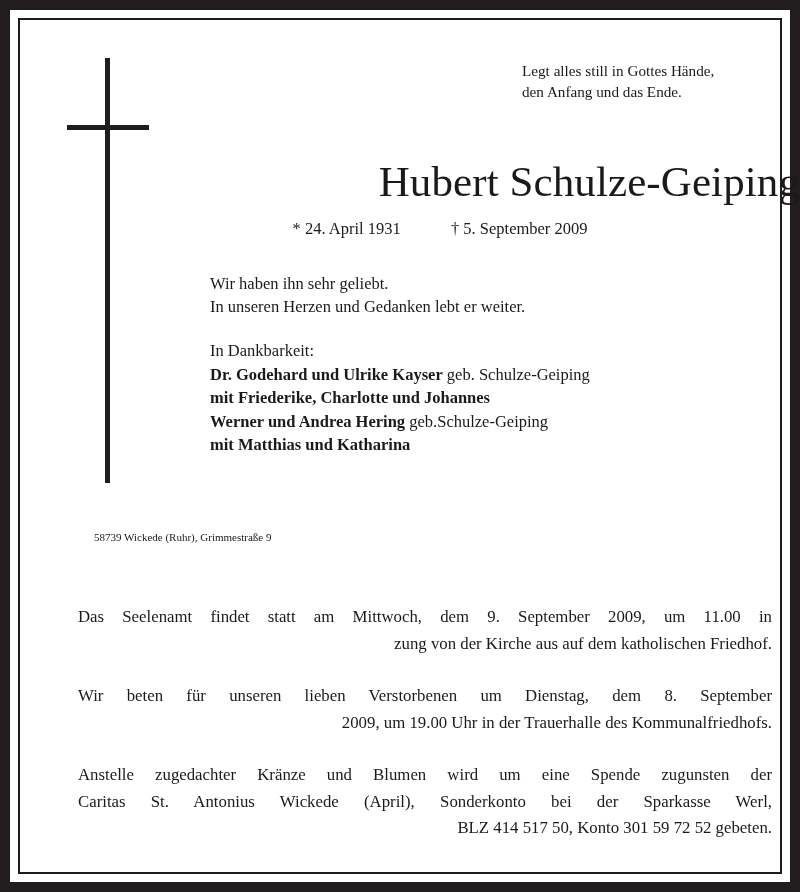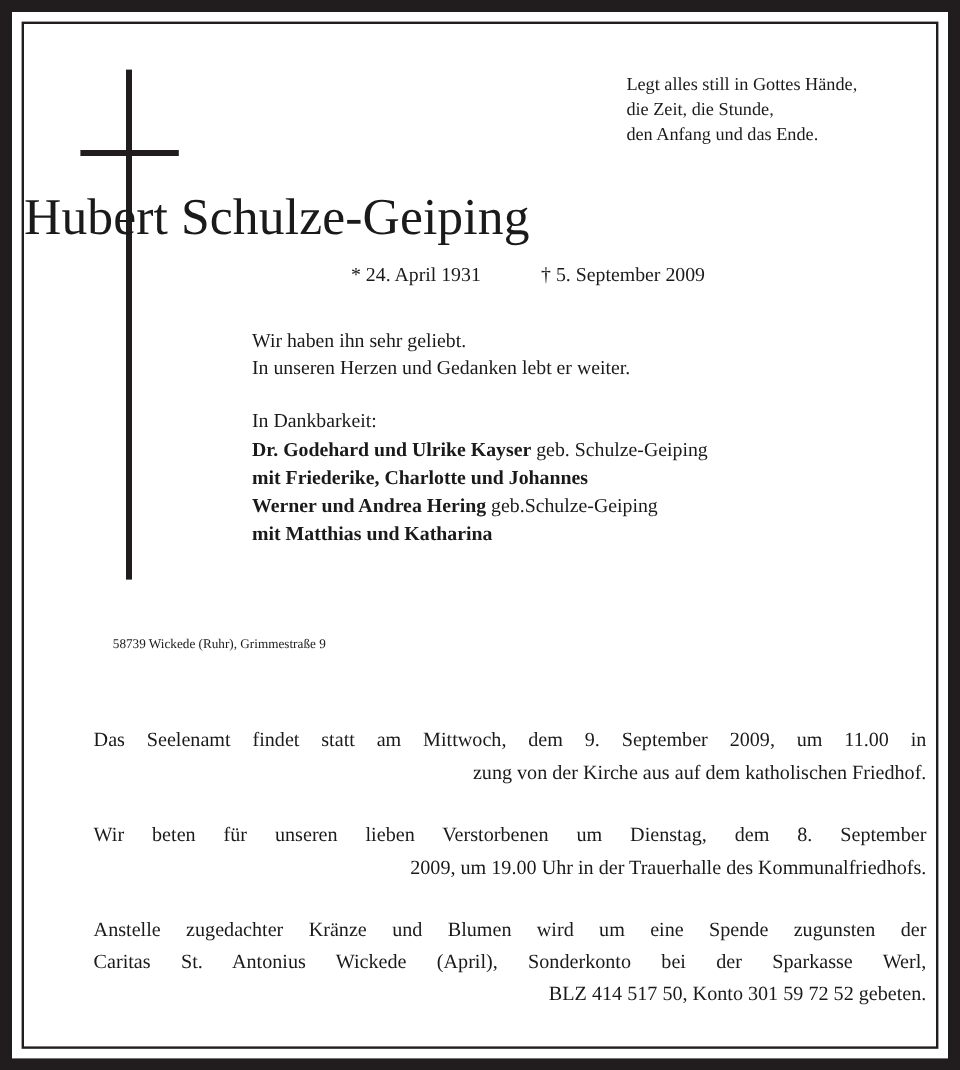--- a/index.html
+++ b/index.html
@@ -76,21 +76,21 @@
     line-height: 21px;
     text-align: left;
   }
 
   
   #name-line {
     position: absolute;
     left: 0;
     top: 136px;
     width: 780px;
-    text-align: left;
+    text-align: right;
     font-size: 43px;
     line-height: 52px;
     letter-spacing: 0.1px;
     white-space: nowrap;
   }
   #dates-line {
     position: absolute;
     left: 0;
     top: 198px;
     width: 780px;
@@ -169,21 +169,20 @@
   <div id="inner-frame">
     <div id="canvas">
 
       <div id="cross">
         <div id="cross-stem"></div>
         <div id="cross-bar"></div>
       </div>
 
       <div id="epigraph">
         <div>Legt alles still in Gottes Hände,</div>
-        <div>die Zeit, die Stunde,</div>
         <div>den Anfang und das Ende.</div>
       </div>
 
       <div id="name-line">Hubert Schulze-Geiping</div>
 
       <div id="dates-line">
         <span>* 24. April 1931</span>
         <span class="date-gap"></span>
         <span>† 5. September 2009</span>
       </div>

